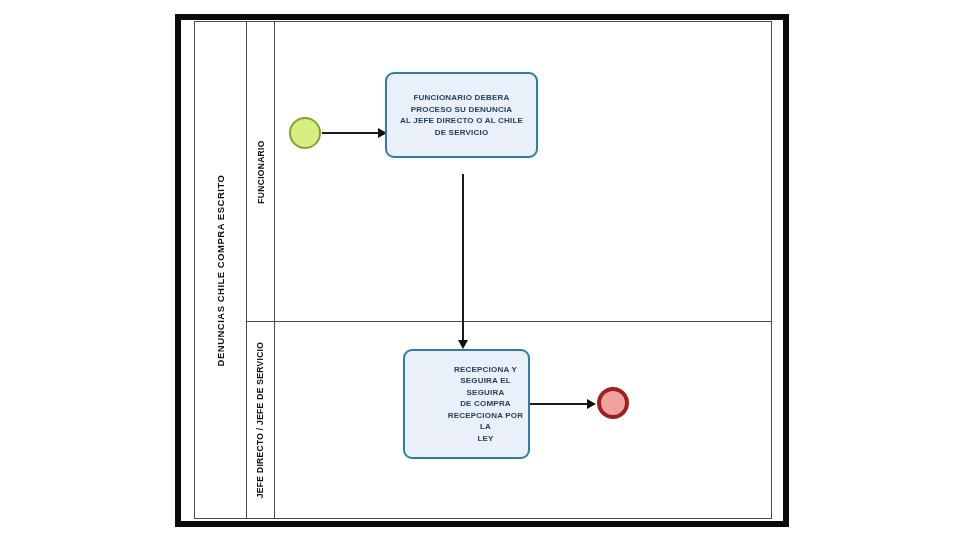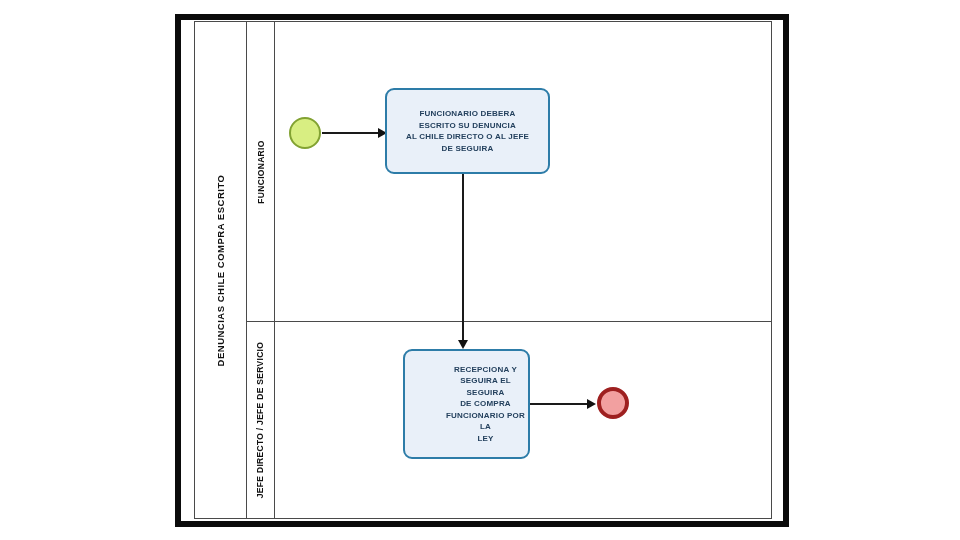--- a/index.html
+++ b/index.html
@@ -75,21 +75,21 @@
     position: absolute;
     box-sizing: border-box;
     border: 2px solid;
     border-radius: 9px;
     display: flex; flex-direction: column;
     align-items: center; justify-content: center;
     text-align: center;
     font-size: 8px; font-weight: bold;
     line-height: 11.5px; letter-spacing: 0.2px;
   }
-  .task-1 { left: 204px; top: 68px; width: 165px; height: 86px; }
+  .task-1 { left: 204px; top: 52px; width: 153px; height: 86px; }
   .task-2 { left: 222px; top: 329px; width: 127px; height: 110px; }
 
   .flow-line-h { position: absolute; height: 2px; }
   .flow-line-v { position: absolute; width: 2px; }
   .arrow-right {
     position: absolute; width: 0; height: 0;
     border-top: 5px solid transparent;
     border-bottom: 5px solid transparent;
     border-left: 9px solid #111111;
   }
@@ -126,33 +126,33 @@
       </div>
     </div>
 
     <div class="event event-start" style="background: rgb(216, 238, 130); border-color: rgb(130, 162, 50);"></div>
 
     <div class="flow-line-h" style="left: 141px; top: 112px; width: 57px; background: rgb(26, 26, 26);"></div>
     <div class="arrow-right" style="left:197px; top:108px;"></div>
 
     <div class="task task-1" style="background: rgb(233, 240, 249); border-color: rgb(45, 124, 168); color: rgb(36, 65, 94);">
       <div>FUNCIONARIO DEBERA</div>
-      <div>ESCRITO SU DENUNCIA</div>
-      <div>AL CHILE DIRECTO O AL JEFE</div>
-      <div>DE SEGUIRA</div>
+      <div>PROCESO SU DENUNCIA</div>
+      <div>AL JEFE DIRECTO O AL CHILE</div>
+      <div>DE SERVICIO</div>
     </div>
 
     <div class="flow-line-v" style="left: 281px; top: 154px; height: 166px; background: rgb(26, 26, 26);"></div>
     <div class="arrow-down" style="left:277px; top:320px;"></div>
 
     <div class="task task-2" style="background: rgb(233, 240, 249); border-color: rgb(45, 124, 168); color: rgb(36, 65, 94); padding-left: 38px;">
       <div>RECEPCIONA Y</div>
       <div>SEGUIRA EL SEGUIRA</div>
       <div>DE COMPRA</div>
-      <div>FUNCIONARIO POR LA</div>
+      <div>RECEPCIONA POR LA</div>
       <div>LEY</div>
     </div>
 
     <div class="flow-line-h" style="left: 349px; top: 383px; width: 57px; background: rgb(26, 26, 26);"></div>
     <div class="arrow-right" style="left:406px; top:379px;"></div>
 
     <div class="event event-end" style="background: rgb(242, 160, 160); border-color: rgb(158, 32, 32);"></div>
 
   </div>
 </div>

